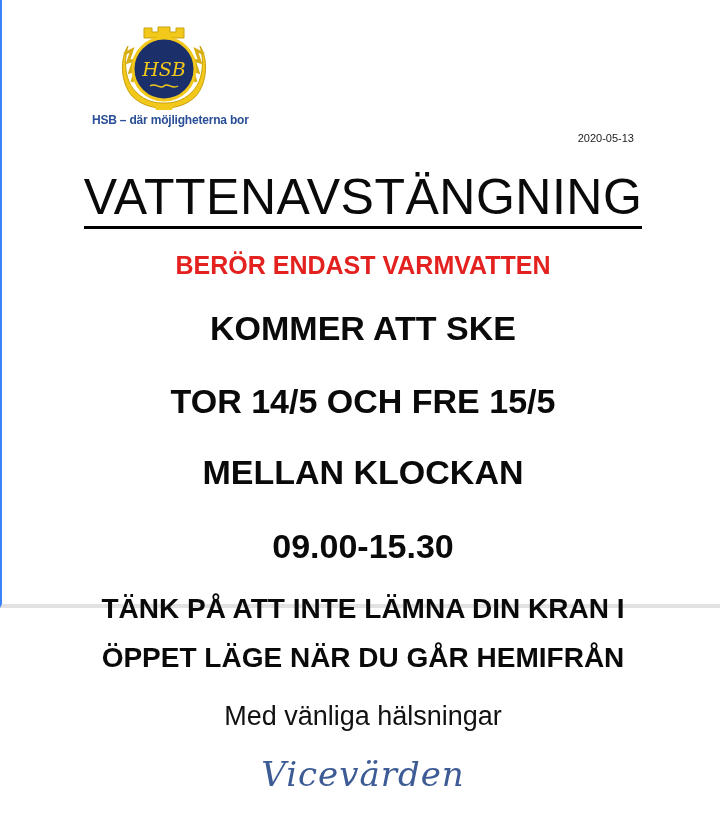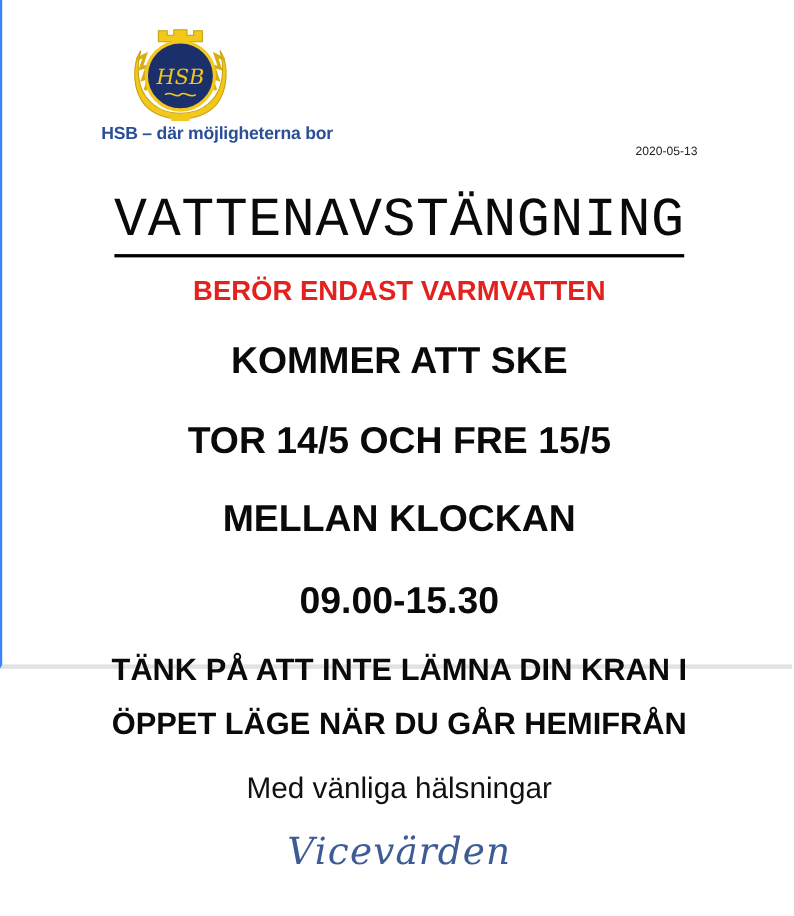--- a/index.html
+++ b/index.html
@@ -1,25 +1,25 @@
 <!DOCTYPE html>
 <html><head>
 <meta charset="utf-8">
 <style>
   html, body { margin:0; padding:0; }
   body { width:722px; height:833px; background:#ffffff; position:relative; overflow:hidden;
          font-family:"Liberation Sans", "DejaVu Sans", sans-serif; color:#0a0a0a; }
   .page { position:absolute; left:0; top:0; width:720px; height:608px; background:#fff;
           border-left:2px solid #3b82f6; border-bottom:4px solid #e2e2e2; box-sizing:border-box; }
   .logo { position:absolute; left:116px; top:24px; width:92px; height:88px; }
-  .tagline { position:absolute; left:90px; top:113px; font-size:16px; font-weight:bold; color:#2a4f96; letter-spacing:-0.2px; white-space:nowrap; }
+  .tagline { position:absolute; left:90px; top:113px; font-size:12px; font-weight:bold; color:#2a4f96; letter-spacing:-0.2px; white-space:nowrap; }
   .date { position:absolute; right:86px; top:132px; font-size:11px; color:#222; }
   .line { position:absolute; left:0; width:722px; text-align:center; white-space:nowrap; }
   .title { top:168px; font-size:50px; font-weight:normal; letter-spacing:0.5px; }
-  .title span { border-bottom:3px solid #000; padding-bottom:0px; line-height:58px; display:inline-block;font-family:Liberation Mono, monospace; }
+  .title span { border-bottom:3px solid #000; padding-bottom:0px; line-height:58px; display:inline-block; }
   .red { top:251px; font-size:25px; font-weight:bold; color:#e3211f; }
   .big { font-size:34px; font-weight:bold; }
   .l1 { top:309px; }
   .l2 { top:382px; }
   .l3 { top:453px; }
   .l4 { top:527px; }
   .mid { font-size:28px; font-weight:bold; }
   .l5 { top:593px; }
   .l6 { top:642px; }
   .greet { top:701px; font-size:27px; font-weight:normal; color:#111; }

